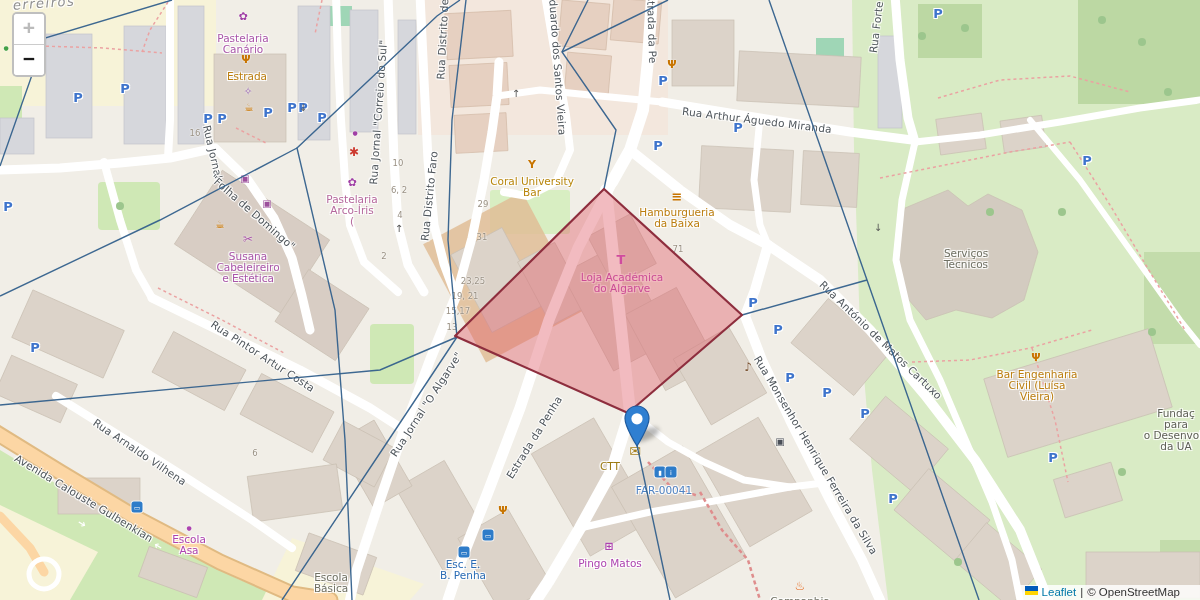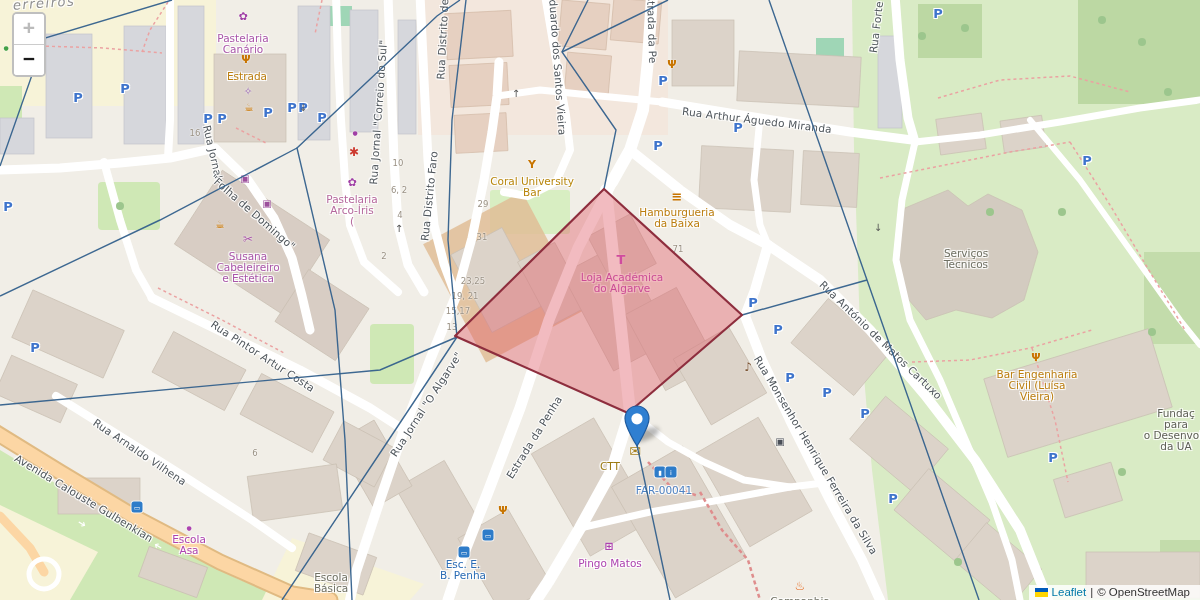--- a/index.html
+++ b/index.html
@@ -27,22 +27,22 @@
   #marker-shadow{position:absolute;left:632px;top:429px;width:28px;height:11px;background:rgba(0,0,0,.28);
     border-radius:50%;filter:blur(2px);transform:rotate(-22deg);}
   
   #zoomctl{position:absolute;left:12px;top:12px;width:30px;border:2px solid rgba(0,0,0,.25);border-radius:5px;
     background:#fff;overflow:hidden;box-sizing:content-box;}
   .zbtn{width:30px;height:30px;line-height:28px;text-align:center;font-size:21px;font-weight:700;background:#fff;
     cursor:pointer;user-select:none;font-family:"Liberation Sans",sans-serif;}
   #zoom-in{color:#bbb;border-bottom:1px solid #ccc;}
   #zoom-out{color:#1a1a1a;}
   
-  #attrib{position:absolute;right:0;bottom:0;background:rgba(255,255,255,.82);padding:1px 10px 2px 6px;
-    font-family:"Liberation Sans",sans-serif;font-size:11.5px;color:#333;display:flex;align-items:center;gap:4px;}
+  #attrib{position:absolute;right:0;bottom:0;background:rgba(255,255,255,.82);padding:1px 20px 2px 6px;
+    font-family:"Liberation Sans",sans-serif;font-size:11.5px;color:#333;display:flex;gap:4px;}
   #attrib a{text-decoration:none;}
   #leaflet-link{color:#0078a8;}
   #osm-link{color:#333;}
   #ua-flag{display:inline-block;width:13px;height:9px;border:0;line-height:0;}
   #ua-flag .t{display:block;width:13px;height:4.5px;background:#005BBB;}
   #ua-flag .b{display:block;width:13px;height:4.5px;background:#FFD500;}
 </style>
 </head>
 <body>
 

